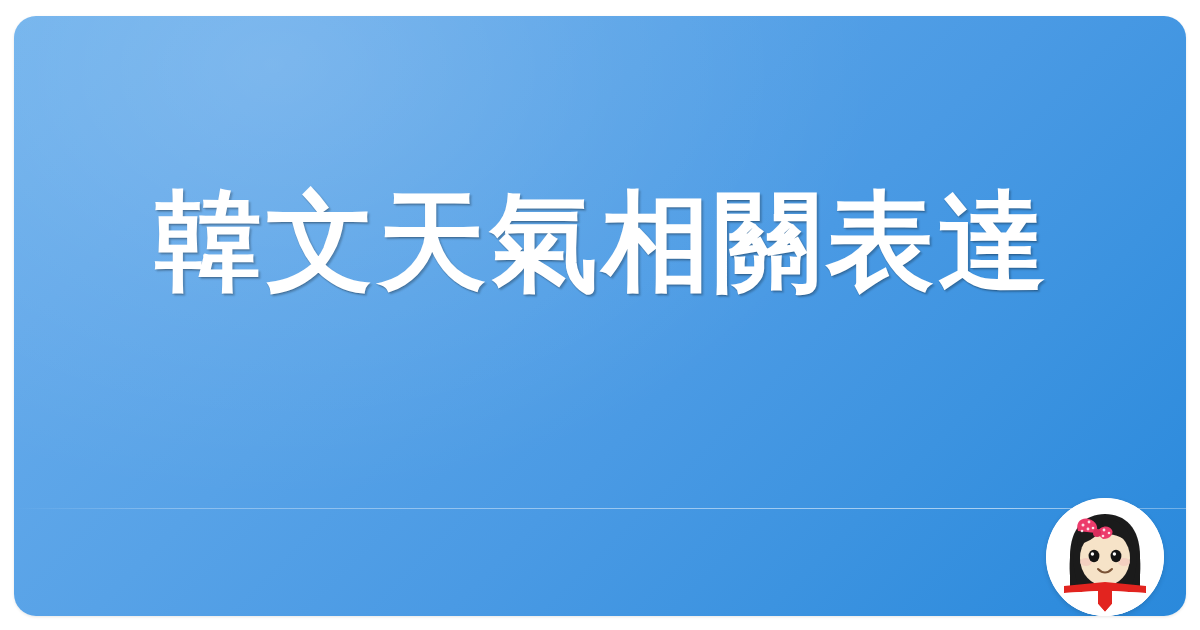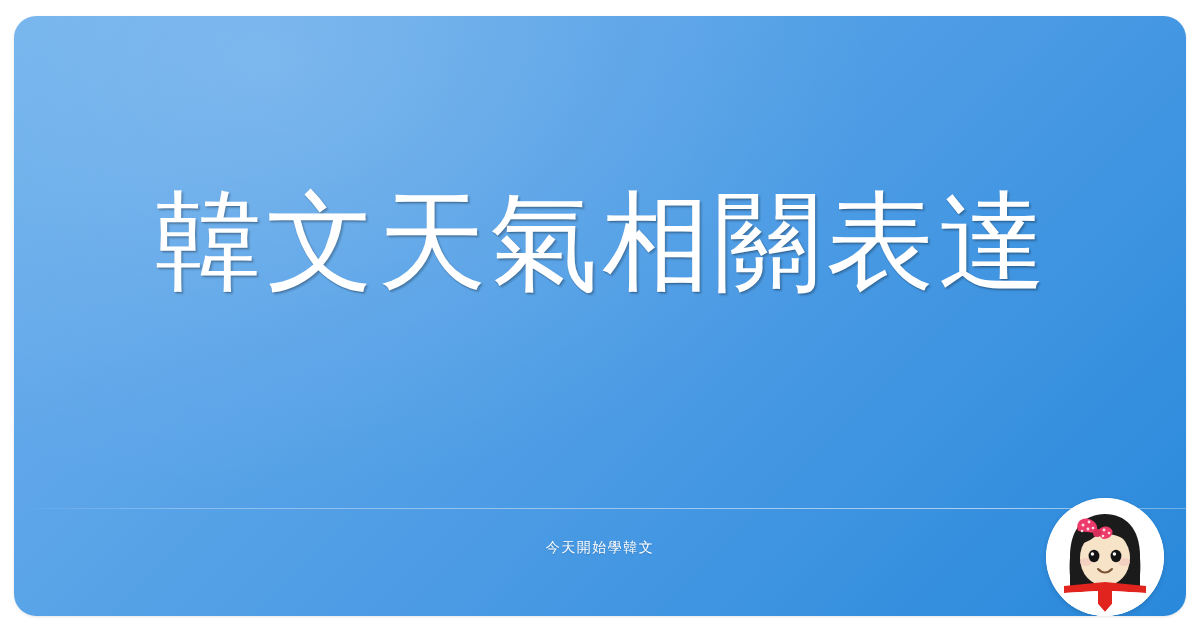--- a/index.html
+++ b/index.html
@@ -64,21 +64,21 @@
     padding-top: 156px;
     text-align: center;
     pointer-events: none;
   }
 
   .title-line {
     display: block;
     color: #ffffff;
     font-size: 108px;
     line-height: 140px;
-    font-weight: 400;
+    font-weight: 700;
     letter-spacing: 4px;
     white-space: nowrap;
     text-shadow:
        2px 2px 2px rgba(0,0,0,0.22),
        0 1px 1px rgba(0,0,0,0.16);
   }
 
   .title-line.line-1 {
     
     margin-left: 4px;
@@ -142,21 +142,20 @@
 <div id="stage">
 
   <div id="card">
 
     <div id="headline">
       <span class="title-line line-1">韓文天氣相關表達</span>
     </div>
 
     <div id="divider"></div>
 
-    <div id="footer-caption">今天開始學韓文</div>
 
     <div id="avatar">
       <svg viewBox="0 0 118 118" xmlns="http://www.w3.org/2000/svg">
 
         <circle cx="59" cy="59" r="59" fill="#ffffff"></circle>
 
         <path d="M24 58 C24 30 39 16 59 16 C79 16 94 30 94 58 L94 88 L24 88 Z" fill="#1b1b1b"></path>
 
         <ellipse cx="59" cy="60" rx="25" ry="28" fill="#f6e3c8"></ellipse>
 

